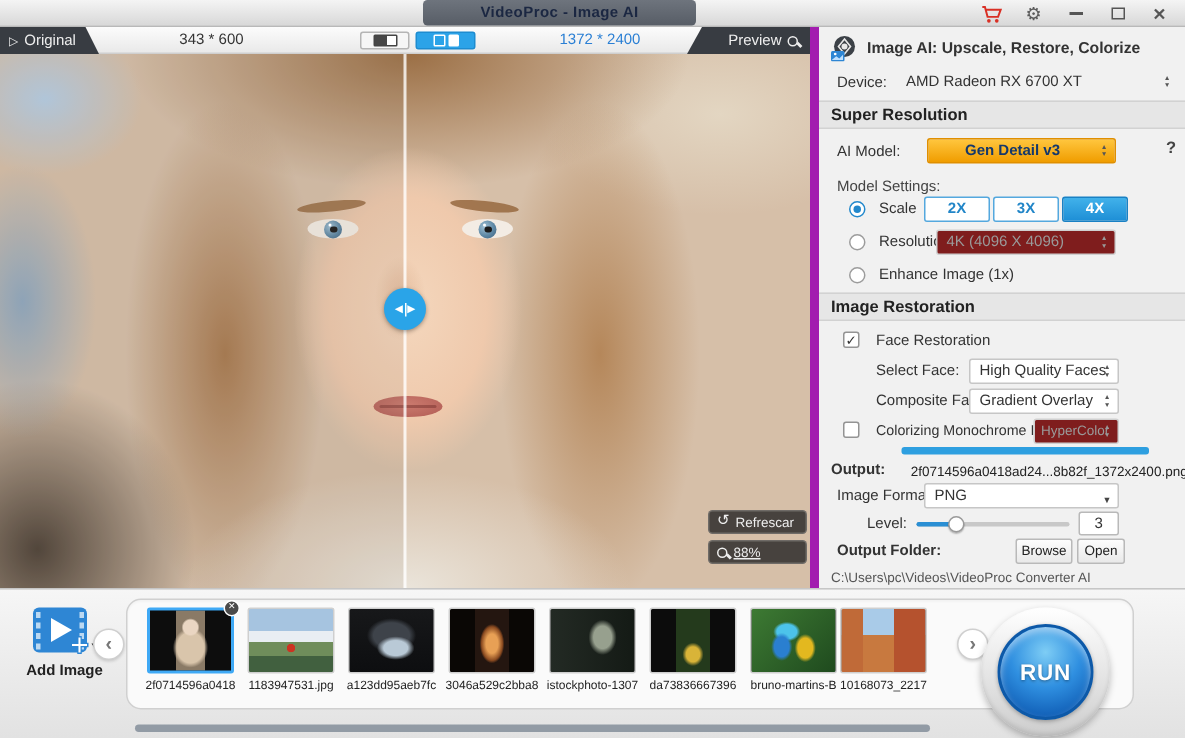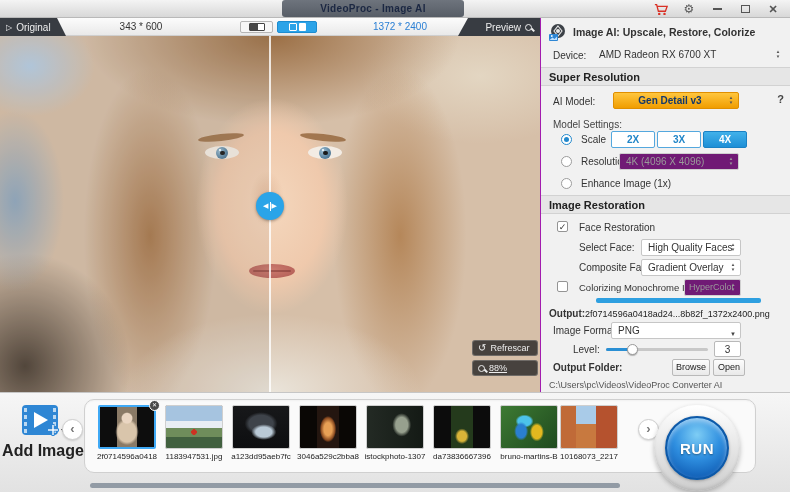--- a/index.html
+++ b/index.html
@@ -78,31 +78,31 @@
     background:#2aa4e8; box-shadow:0 1px 3px rgba(0,0,0,.35); display:flex; align-items:center; justify-content:center; gap:1px;
     color:#fff; font-size:7px; }
   .handle .bar { width:1px; height:9px; background:#fff; }
   .ovl-btn { position:absolute; width:66px; height:16px; background:rgba(35,35,35,.8); border:1px solid rgba(255,255,255,.22);
     border-radius:3px; color:#eee; font-size:9px; display:flex; align-items:center; padding:0 5px; gap:4px; }
   .ovl-refresh { left:472px; top:304px; }
   .ovl-zoom { left:472px; top:324px;text-decoration:underline; }
   .ovl-btn .ic { font-size:10px; line-height:10px; }
 
   
-  .panel { position:absolute; left:540px; top:18px; width:250px; height:374px; background:#f1f1f1; border-left:1px solid #a21caf; font-size:10px; color:#333; }
+  .panel { position:absolute; left:540px; top:18px; width:250px; height:374px; background:#f1f1f1; border-left:6px solid #a21caf; font-size:10px; color:#333; }
   .prow { position:absolute; left:8px; right:8px; height:18px; }
   .lab { position:absolute; top:0; line-height:17px; white-space:nowrap; }
   .sec { position:absolute; left:0; right:0; height:19px; background:#e6e6e6; border-top:1px solid #d2d2d2; border-bottom:1px solid #d2d2d2;
     font-size:11px; font-weight:bold; line-height:18px; padding-left:8px; color:#222; }
   .sel { position:absolute; top:0; height:17px; background:#fff; border:1px solid #c6c6c6; border-radius:2px;
     line-height:15px; padding:0 14px 0 6px; white-space:nowrap; overflow:hidden; }
   .stepper { position:absolute; right:3px; top:2px; width:8px; display:flex; flex-direction:column; align-items:center; line-height:5px; font-size:4.5px; color:#555; }
   .sel-borderless { position:absolute; top:0; height:17px; line-height:16px; padding-right:14px; white-space:nowrap; }
   .sel-orange { background:linear-gradient(#ffc63e,#f09d00); border:1px solid #e08f00; color:#14386b; font-weight:bold; text-align:center; padding-left:2px; }
-  .sel-gray { background:#701a75; color:#9a9a9a; border-color:#d0d0d0; }
+  .sel-gray { background:#7f1d1d; color:#9a9a9a; border-color:#d0d0d0; }
   .radio { position:absolute; top:3px; width:11px; height:11px; border-radius:50%; border:1px solid #9c9c9c; background:#fff; }
   .radio.on { border-color:#2288cc; }
   .radio.on::after { content:""; position:absolute; left:2px; top:2px; width:5px; height:5px; border-radius:50%; background:#2288cc; }
   .cb { position:absolute; top:2px; width:11px; height:11px; border:1px solid #949494; border-radius:2px; background:#fff;
     font-size:9px; line-height:10px; text-align:center; color:#333; }
   .scalebtn { position:absolute; top:0; width:44px; height:17px; border-radius:2px; text-align:center; line-height:16px; font-weight:bold; font-size:10px; }
   .b23 { background:#fff; border:1px solid #54a8de; color:#2286c8; }
   .b4 { background:linear-gradient(#41b1ea,#1e8fd6); border:1px solid #1a81c4; color:#fff; }
   .help { position:absolute; right:-2px; top:1px; font-weight:bold; font-size:11px; color:#444; }
   .bluebar { position:absolute; left:55px; width:165px; height:5px; background:#2e9fe0; border-radius:2px; }
@@ -114,21 +114,21 @@
   .thumb-k { position:absolute; top:-4px; left:21px; width:11px; height:11px; background:#fff; border:1px solid #9a9a9a; border-radius:50%; box-shadow:0 1px 1px rgba(0,0,0,.25); }
   .valbox { position:absolute; top:0; width:27px; height:16px; background:#fff; border:1px solid #b9b9b9; border-radius:2px; text-align:center; line-height:15px; }
   .ddarrow { position:absolute; right:4px; top:4px; font-size:6px; color:#444; }
 
   
   .bottom { position:absolute; left:0; top:392px; width:790px; height:100px;
     background:linear-gradient(#f6f6f6,#e2e2e2); border-top:1px solid #c6c6c6; }
   .tray { position:absolute; left:84px; top:6px; width:672px; height:74px; background:#fafafa;
     border:1px solid #d0d0d0; border-radius:10px; box-shadow:inset 0 1px 2px rgba(0,0,0,.04); }
   .addimg { position:absolute; left:8px; top:10px; width:70px; height:62px; display:flex; flex-direction:column; align-items:center; }
-  .addimg-label { font-size:16px; font-weight:bold; color:#222; margin-top:3px; white-space:nowrap; }
+  .addimg-label { font-size:10px; font-weight:bold; color:#222; margin-top:3px; white-space:nowrap; }
   .nav-circle { position:absolute; width:21px; height:21px; border-radius:50%; background:#fff; border:1px solid #cfcfcf;
     box-shadow:0 1px 2px rgba(0,0,0,.15); text-align:center; line-height:18px; font-size:13px; color:#777; font-weight:bold; }
   .nav-left { left:62px; top:26px; }
   .nav-right { left:638px; top:26px; }
   .card { position:absolute; top:12px; width:58px; height:58px; }
   .timg { position:absolute; left:0; top:0; width:58px; height:44px; background:#000; border:1px solid #cfcfcf; border-radius:2px;
     background-repeat:no-repeat; background-size:cover; }
   .card.selected .timg { border:2px solid #3fa9f5; }
   .tname { position:absolute; left:-7px; top:47px; width:72px; text-align:center; font-size:8px; color:#222; white-space:nowrap; }
   .xbadge { position:absolute; right:-4px; top:-5px; width:11px; height:11px; border-radius:50%; background:#4a4a4a;
@@ -328,21 +328,21 @@
         <span>HyperColor</span>
         <span class="stepper" style="color:#999;">
             <span>▲</span>
             <span>▼</span>
           </span>
       </span>
     </div>
 
     <div class="bluebar" style="top:280px;"></div>
 
-    <div class="prow" style="top:289px; height:13px; display:flex; gap:0; align-items:center;">
+    <div class="prow" style="top:289px; height:13px; display:flex; gap:17px; align-items:center;">
       <span style="font-weight:bold; font-size:10px;">Output:</span>
       <span class="fileline">2f0714596a0418ad24...8b82f_1372x2400.png</span>
     </div>
 
     <div class="prow" style="top:304px; height:18px;">
       <span class="lab" style="left:4px;">Image Format:</span>
       <span class="sel" style="left:62px; width:130px;">
         <span>PNG</span>
         <span class="ddarrow">▼</span>
       </span>

